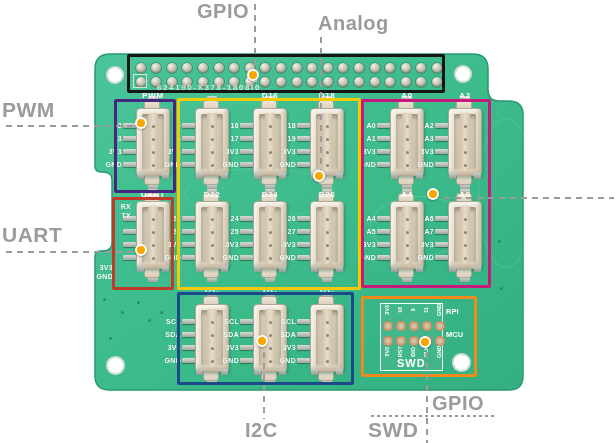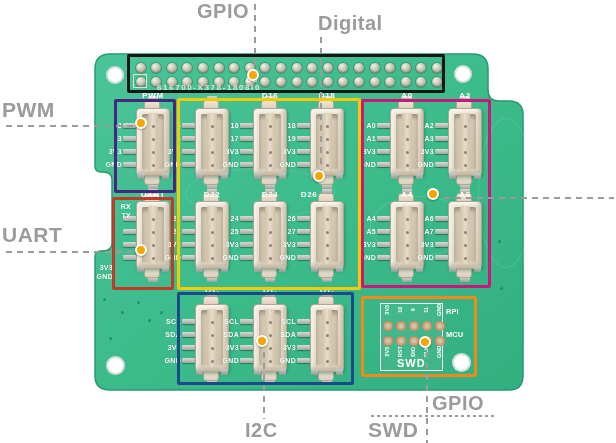--- a/index.html
+++ b/index.html
@@ -115,21 +115,21 @@
     <div class="gp" style="left: 369.5px; top: 77px;"></div>
     <div class="gp" style="left: 385.1px; top: 63px;"></div>
     <div class="gp" style="left: 385.1px; top: 77px;"></div>
     <div class="gp" style="left: 400.7px; top: 63px;"></div>
     <div class="gp" style="left: 400.7px; top: 77px;"></div>
     <div class="gp" style="left: 416.3px; top: 63px;"></div>
     <div class="gp" style="left: 416.3px; top: 77px;"></div>
     <div class="gp" style="left: 431.9px; top: 63px;"></div>
     <div class="gp" style="left: 431.9px; top: 77px;"></div>
     <div class="sq" style="left: 133px; top: 74px; width: 14px; height: 14px;"></div>
-    <div class="silk serial" style="left: 157px; top: 84px;">616700-X378-1808I0</div>
+    <div class="silk serial" style="left: 157px; top: 84px;">624190-X378-1808I0</div>
     <div style="position: absolute; left: 136px; top: 108px; width: 34px; height: 68px;">
       <div class="nub" style="top: -12px;"></div>
       <div class="tab tabt"></div>
       <div class="nub" style="bottom: -13px;"></div>
       <div class="tab tabb"></div>
       <div class="shell" style="left: 0px; top: 0px;">
         <div class="cavity"></div>
         <div class="ridge"></div>
         <div class="phole" style="top: 16px;"></div>
         <div class="phole" style="top: 29px;"></div>
@@ -361,21 +361,21 @@
         <div class="phole" style="top: 42px;"></div>
         <div class="phole" style="top: 55px;"></div>
       </div>
       <div class="foot" style="left: 1px;"></div>
       <div class="foot" style="right: 1px;"></div>
       <div class="mpin" style="left: -13px; top: 15px;"></div>
       <div class="mpin" style="left: -13px; top: 28px;"></div>
       <div class="mpin" style="left: -13px; top: 41px;"></div>
       <div class="mpin" style="left: -13px; top: 54px;"></div>
     </div>
-    <div class="silk pname" style="left: 309px; top: 191px;">D26</div>
+    <div class="silk pname" style="left: 327px; top: 191px;">D26</div>
     <div class="pinlab" style="left: 268px; top: 215px;">26</div>
     <div class="pinlab" style="left: 268px; top: 228px;">27</div>
     <div class="pinlab" style="left: 268px; top: 241px;">3V3</div>
     <div class="pinlab" style="left: 268px; top: 254px;">GND</div>
     <div style="position: absolute; left: 390px; top: 201px; width: 34px; height: 68px;">
       <div class="nub" style="top: -12px;"></div>
       <div class="tab tabt"></div>
       <div class="nub" style="bottom: -13px;"></div>
       <div class="tab tabb"></div>
       <div class="shell" style="left: 0px; top: 0px;">
@@ -558,19 +558,19 @@
     <div class="dash-v" style="left: 426px; top: 352px; height: 91px;"></div>
     <div class="dot-h" style="left: 371px; top: 415px; width: 126px;"></div>
     <div class="calloutdot" style="left: 247px; top: 69px;"></div>
     <div class="calloutdot" style="left: 135px; top: 117px;"></div>
     <div class="calloutdot" style="left: 313px; top: 170px;"></div>
     <div class="calloutdot" style="left: 427px; top: 188px;"></div>
     <div class="calloutdot" style="left: 135px; top: 244px;"></div>
     <div class="calloutdot" style="left: 256px; top: 335px;"></div>
     <div class="calloutdot" style="left: 419px; top: 336px;"></div>
     <div class="glabel" style="left: 197px; top: 1px; font-size: 20px;">GPIO</div>
-    <div class="glabel" style="left: 318px; top: 13px; font-size: 20px;">Digital</div>
+    <div class="glabel" style="left: 318px; top: 13px; font-size: 20px;">Analog</div>
     <div class="glabel" style="left: 2px; top: 99px; font-size: 21px;">PWM</div>
     <div class="glabel" style="left: 2px; top: 224px; font-size: 21px;">UART</div>
     <div class="glabel" style="left: 245px; top: 420px; font-size: 20px;">I2C</div>
     <div class="glabel" style="left: 368px; top: 419px; font-size: 21px;">SWD</div>
     <div class="glabel" style="left: 432px; top: 393px; font-size: 20px;">GPIO</div>
   </div>
 
 </body></html>

